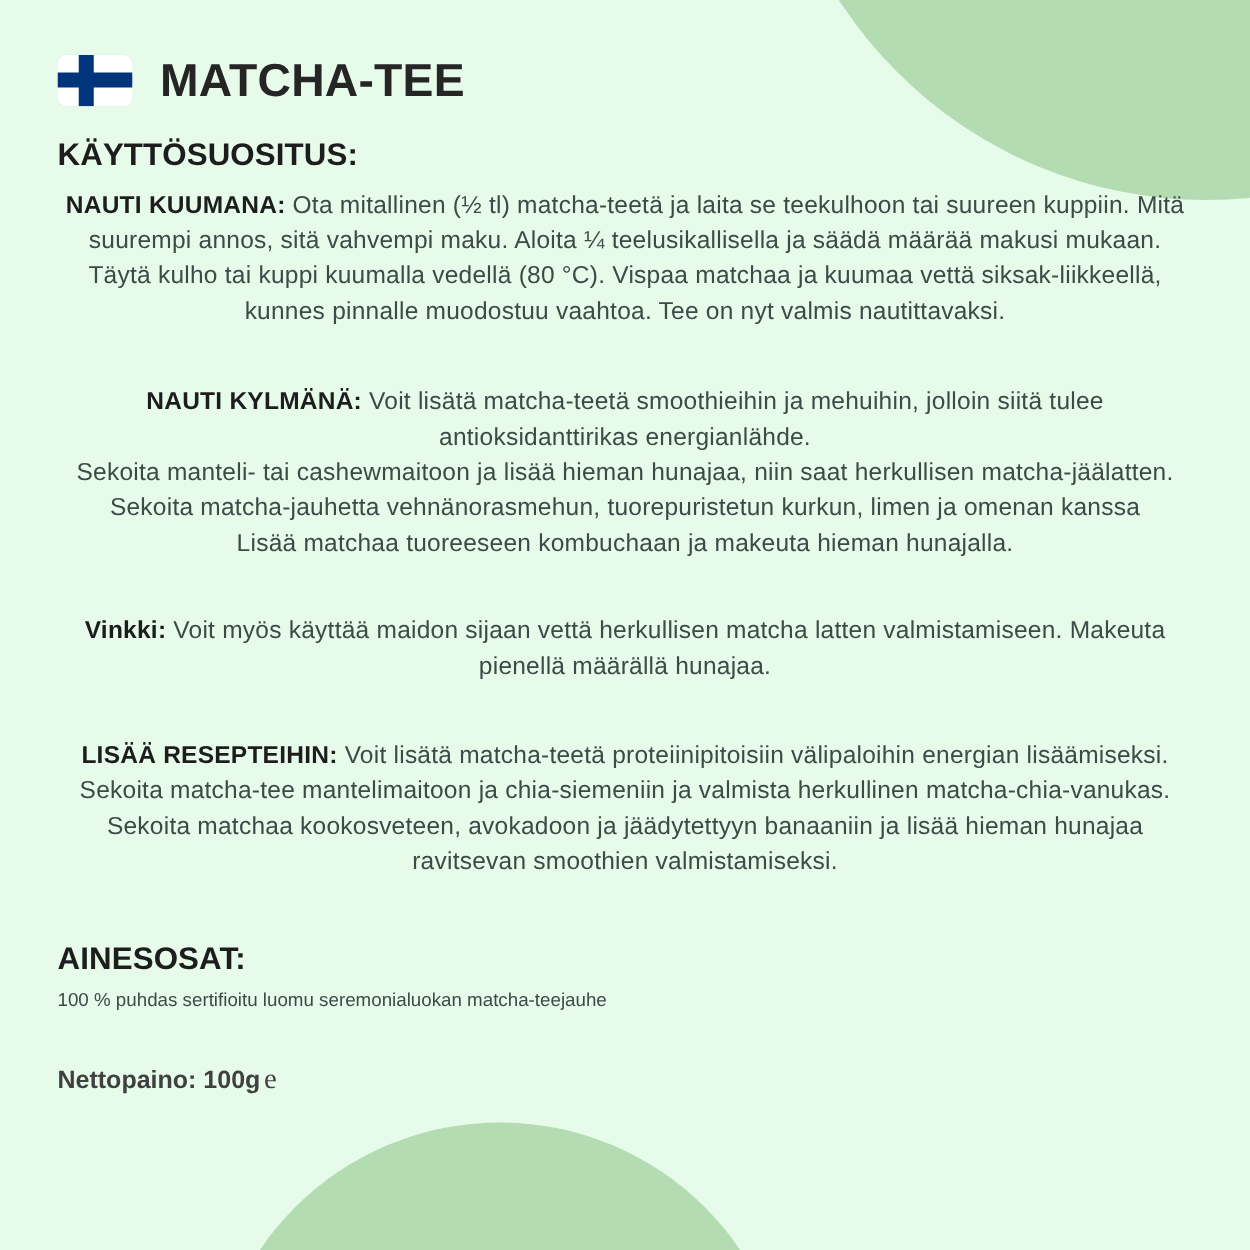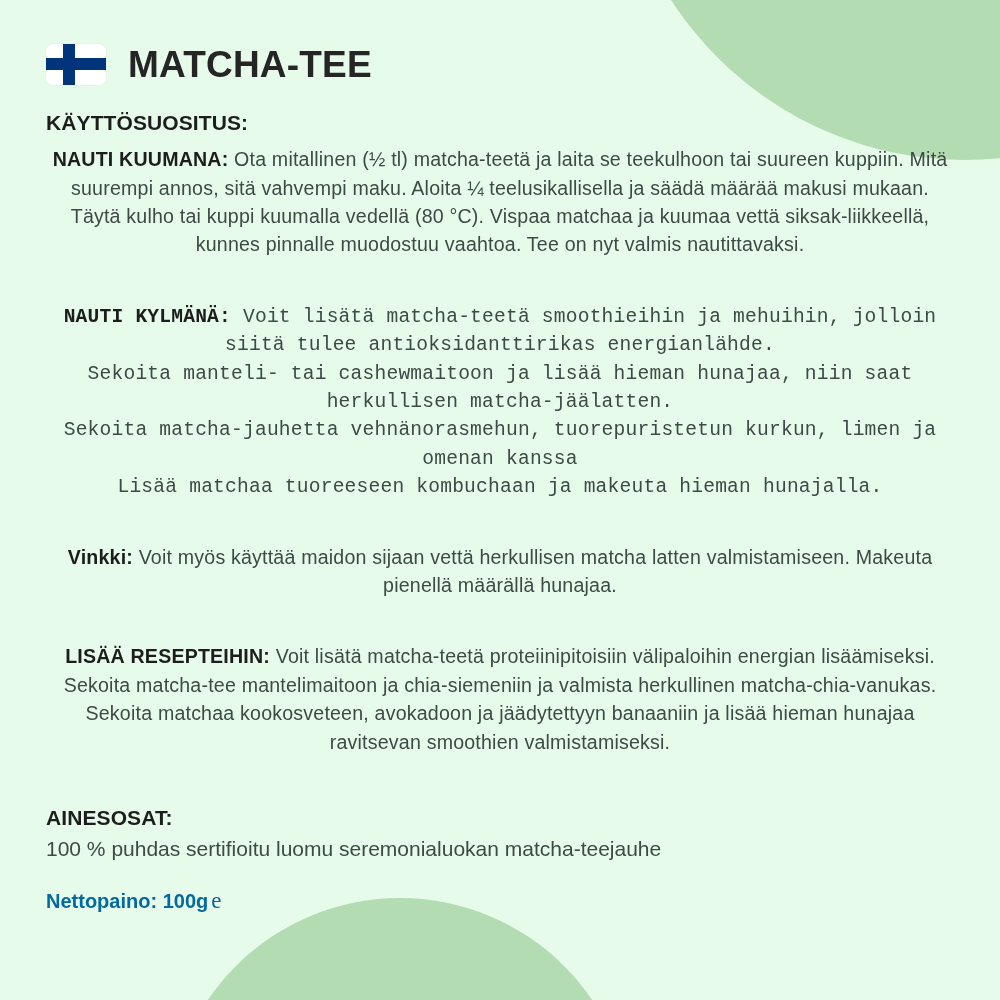--- a/index.html
+++ b/index.html
@@ -74,21 +74,21 @@
     font-weight: 800;
     letter-spacing: 0.2px;
     color: #252525;
     line-height: 1;
     margin: 0;
     white-space: nowrap;
   }
 
   
   .section-heading {
-    font-size: 21px;
+    font-size: 25px;
     font-weight: 800;
     color: #1d1d1d;
     letter-spacing: 0.1px;
     margin: 0;
     line-height: 1.1;
   }
   .heading-kaytto { margin-top: 21px; }
   .heading-aines  { margin-top: 0; }
 
   
@@ -101,36 +101,36 @@
     letter-spacing: 0.01em;
     max-width: 912px;
     text-align: center;
   }
   .para b {
     font-weight: 700;
     color: #1d1d1d;
   }
 
   .block-hot   { margin-top: 11px; }
-  .block-cold  { margin-top: 44px; font-family: Liberation Mono, monospace; }
+  .block-cold  { margin-top: 44px; }
   .block-recip { margin-top: 43px; }
   .block-tip   { margin-top: 41px; }
 
   .ingredients-wrap { margin-top: 50px; }
   .ingredients-text {
-    font-size: 21px;
+    font-size: 15px;
     line-height: 28px;
     color: #3e4a46;
     margin: 6px 0 0 0;
   }
 
   .netweight {
-    margin-top: 24px;
+    margin-top: 34px;
     font-size: 20px;
-    color: #0369a1;
+    color: #404040;
     line-height: 1.2;
   }
   .netweight b { font-weight: 700; }
   .netweight .estimate {
     font-family: "Liberation Serif", serif;
     font-weight: 400;
     font-size: 23px;
     padding-left: 3px;
     letter-spacing: 0;
   }

